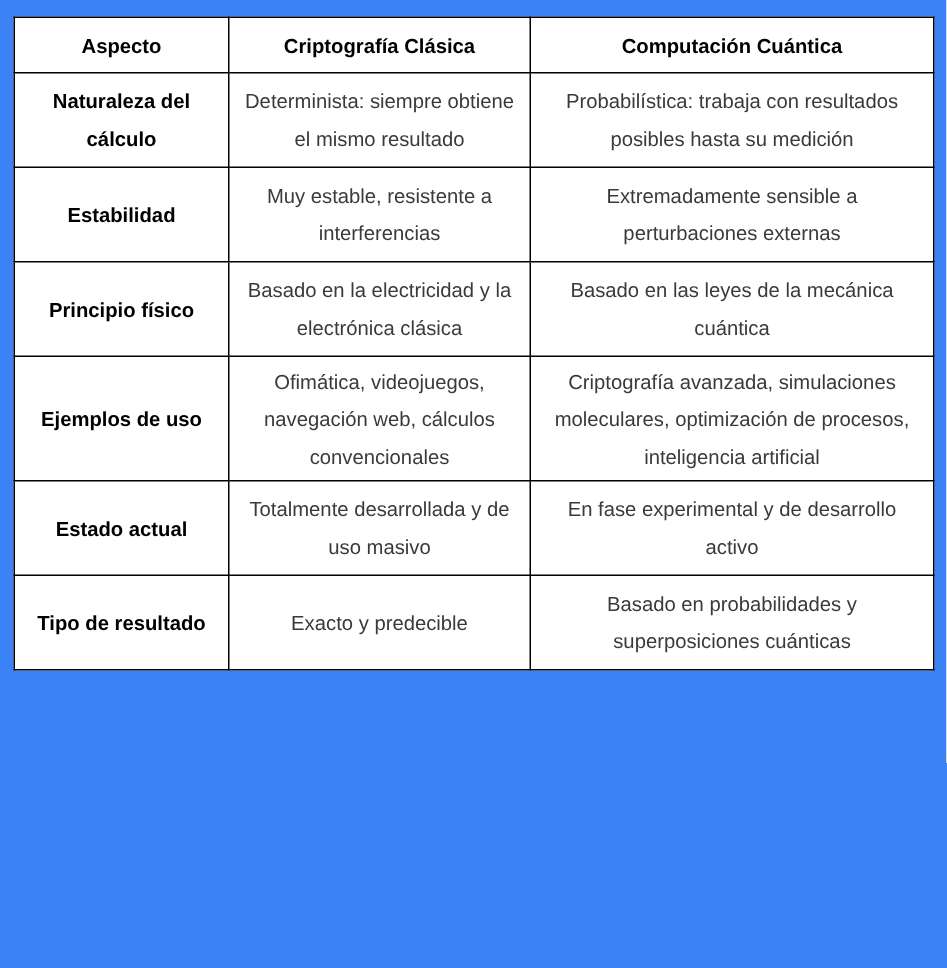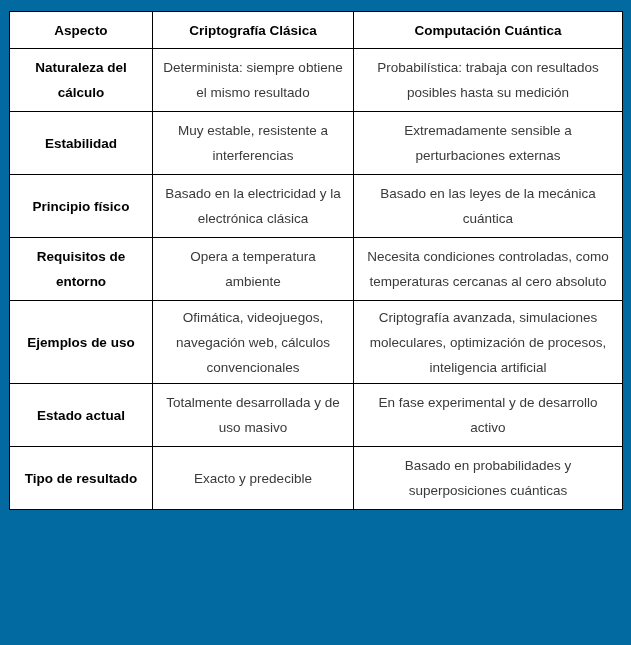--- a/index.html
+++ b/index.html
@@ -4,21 +4,21 @@
 <style>
   html, body {
     margin: 0;
     padding: 0;
     background: #ffffff;
     font-family: "Liberation Sans", "DejaVu Sans", sans-serif;
   }
   .page {
     width: 631px;
     height: 645px;
-    background: #0369a1;
+    background: #3b82f6;
     box-sizing: border-box;
     padding: 11px 9px;
   }
   table.compare {
     border-collapse: collapse;
     table-layout: fixed;
     width: 613px;
     background: #ffffff;
   }
   table.compare col.c-aspect  { width: 143px; }
@@ -77,25 +77,20 @@
       <tr class="r-tall">
         <td class="aspect">Estabilidad</td>
         <td class="val">Muy estable, resistente a interferencias</td>
         <td class="val">Extremadamente sensible a perturbaciones externas</td>
       </tr>
       <tr class="r-tall">
         <td class="aspect">Principio físico</td>
         <td class="val">Basado en la electricidad y la electrónica clásica</td>
         <td class="val">Basado en las leyes de la mecánica cuántica</td>
       </tr>
-      <tr class="r-tall">
-        <td class="aspect">Requisitos de entorno</td>
-        <td class="val">Opera a temperatura ambiente</td>
-        <td class="val">Necesita condiciones controladas, como temperaturas cercanas al cero absoluto</td>
-      </tr>
       <tr class="r-row7">
         <td class="aspect">Ejemplos de uso</td>
         <td class="val">Ofimática, videojuegos, navegación web, cálculos convencionales</td>
         <td class="val">Criptografía avanzada, simulaciones moleculares, optimización de procesos, inteligencia artificial</td>
       </tr>
       <tr class="r-tall">
         <td class="aspect">Estado actual</td>
         <td class="val">Totalmente desarrollada y de uso masivo</td>
         <td class="val">En fase experimental y de desarrollo activo</td>
       </tr>

